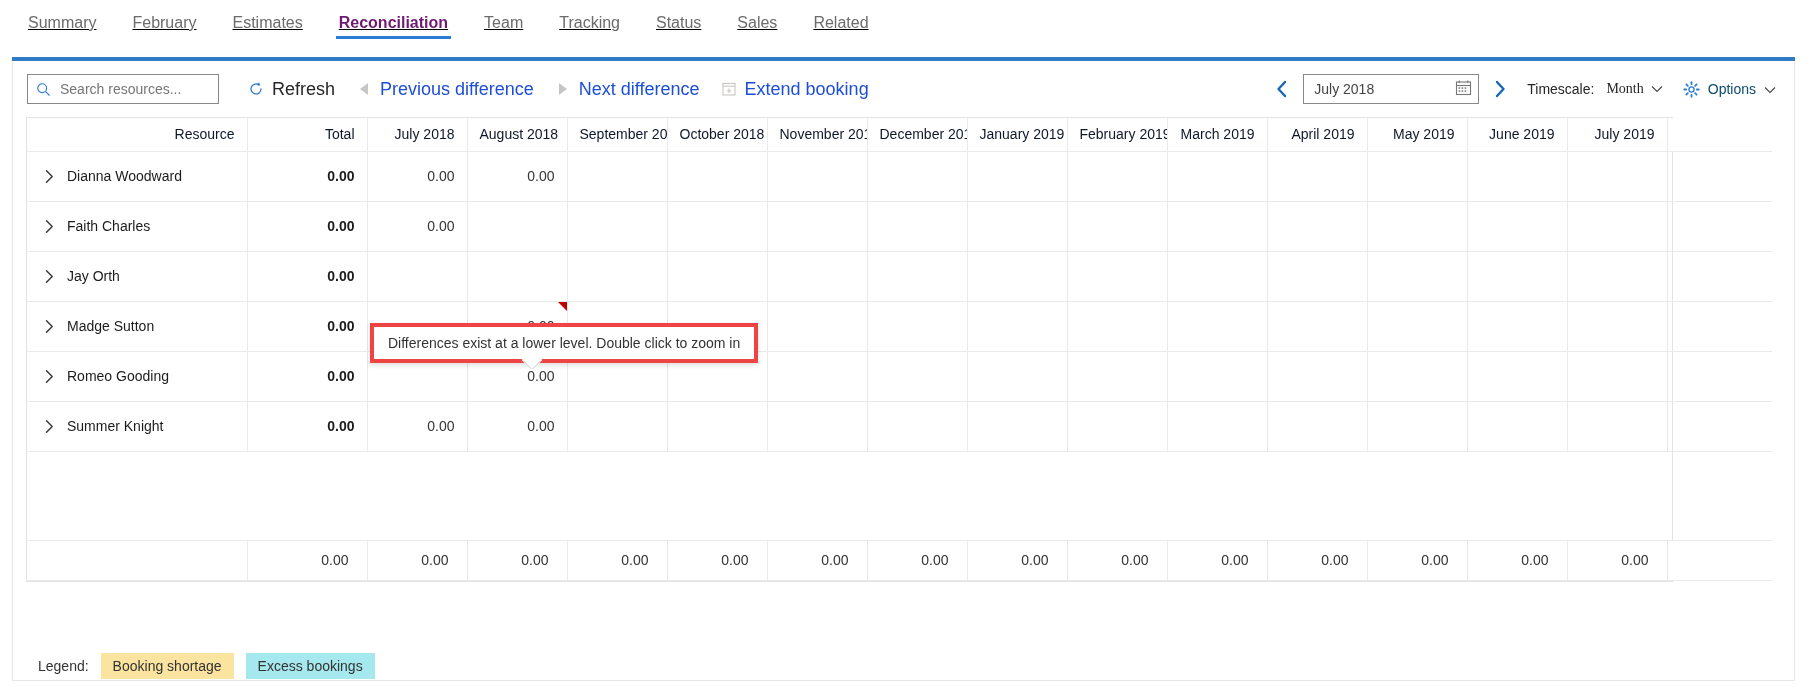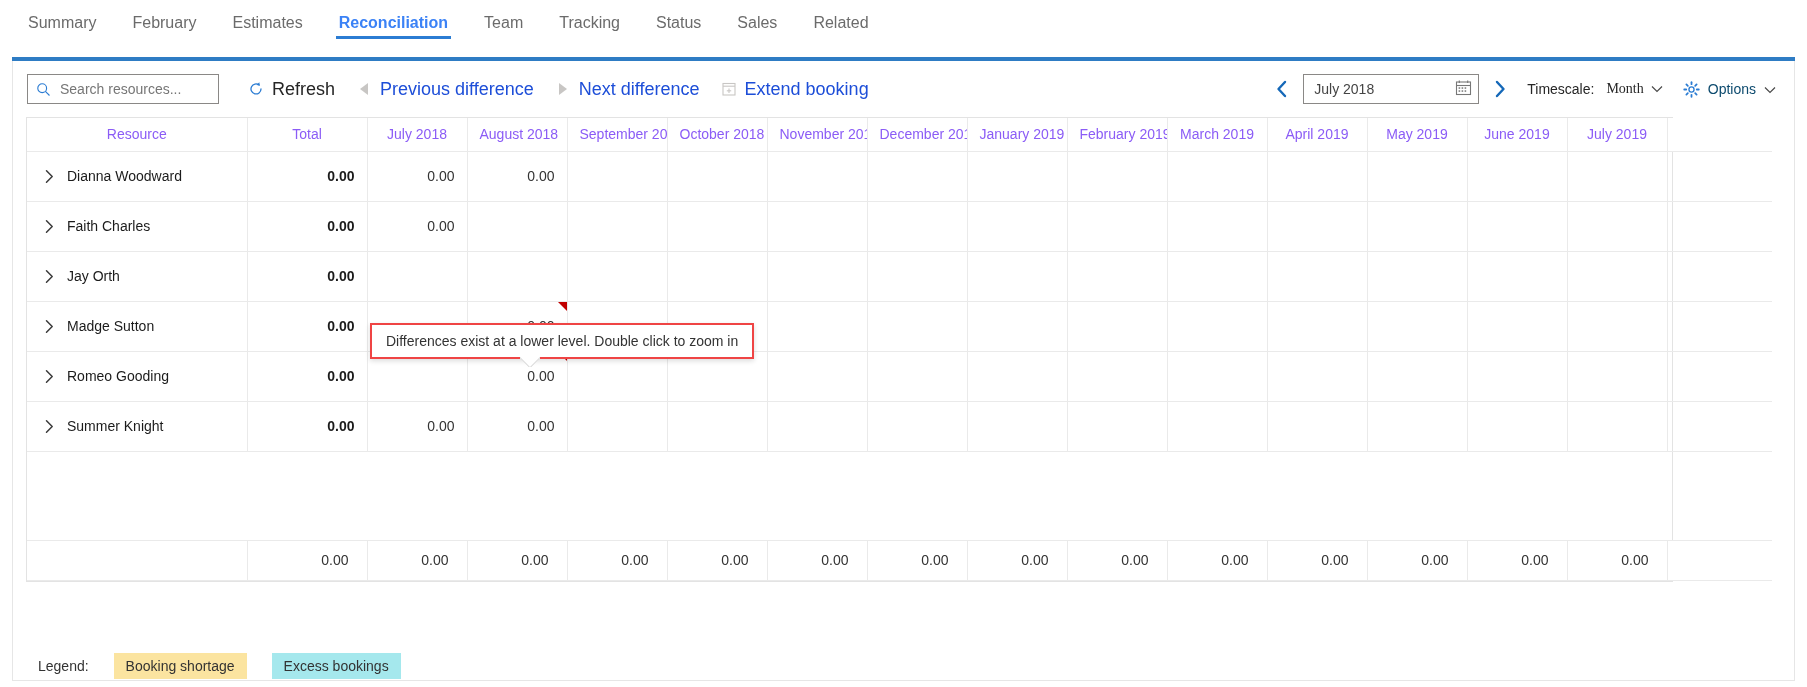--- a/index.html
+++ b/index.html
@@ -20,35 +20,36 @@
   #tabstrip {
     position: absolute;
     left: 0; top: 0;
     width: 1715px;
     height: 45px;
     background: #ffffff;
     display: flex;
     align-items: flex-start;
     padding-left: 10px;
     box-sizing: border-box;
+    text-decoration: underline;
   }
   .tab {
     position: relative;
     height: 45px;
     display: flex;
     align-items: center;
     padding: 0 18px;
     font-size: 16px;
     color: #6b6b6b;
     white-space: nowrap;
     cursor: pointer;
     box-sizing: border-box;
   }
   .tab.active {
-    color: #3b82f6;
+    color: #701a75;
     font-weight: bold;
     justify-content: center;
   }
   .tab.active::after {
     content: "";
     position: absolute;
     left: 15px; right: 15px;
     bottom: 6px;
     height: 3px;
     background: #2b7cd3;
@@ -207,22 +208,22 @@
     border-bottom: 1px solid #eaeaea;
     box-sizing: border-box;
     padding: 0 12px;
     overflow: hidden;
     white-space: nowrap;
   }
   table.rtable th:last-child, table.rtable td:last-child { border-right: none; }
   table.rtable thead th {
     height: 33px;
     font-weight: normal;
-    color: #8b5cf6;
-    text-align: center;
+    color: #0f172a;
+    text-align: right;
     vertical-align: middle;
     background: #fff;
   }
   .col-resource { width: 220px; }
   .col-total { width: 120px; }
   .col-month { width: 100px; }
   .col-filler { width: 105px; }
 
   tbody tr.res-row { height: 50px; }
   td.c-resource {
@@ -266,21 +267,21 @@
     border-top: 1px solid #eaeaea;
   }
   tr.total-row td.c-resource-blank { border-right: 1px solid #eaeaea; }
 
   
   #tooltip {
     position: absolute;
     left: 357px;
     top: 262px;
     background: #ffffff;
-    border: 2px solid #ef4444;
+    border: 4px solid #ef4444;
     box-shadow: 0 2px 5px rgba(0,0,0,0.14);
     padding: 8px 14px;
     font-size: 14px;
     color: #333;
     white-space: nowrap;
     z-index: 40;
   }
   #tooltip .tail {
     position: absolute;
     left: 148px;
@@ -300,21 +301,20 @@
 
   
   #legend {
     position: absolute;
     left: 25px;
     top: 592px;
     display: flex;
     align-items: center;
     font-size: 14px;
     color: #333;
-    gap: 13px;
   }
   #legend .lgl { margin-right: 12px; }
   .lg-chip {
     padding: 5px 12px;
     font-size: 14px;
     color: #333;
     margin-right: 12px;
   }
 </style>
 </head>

